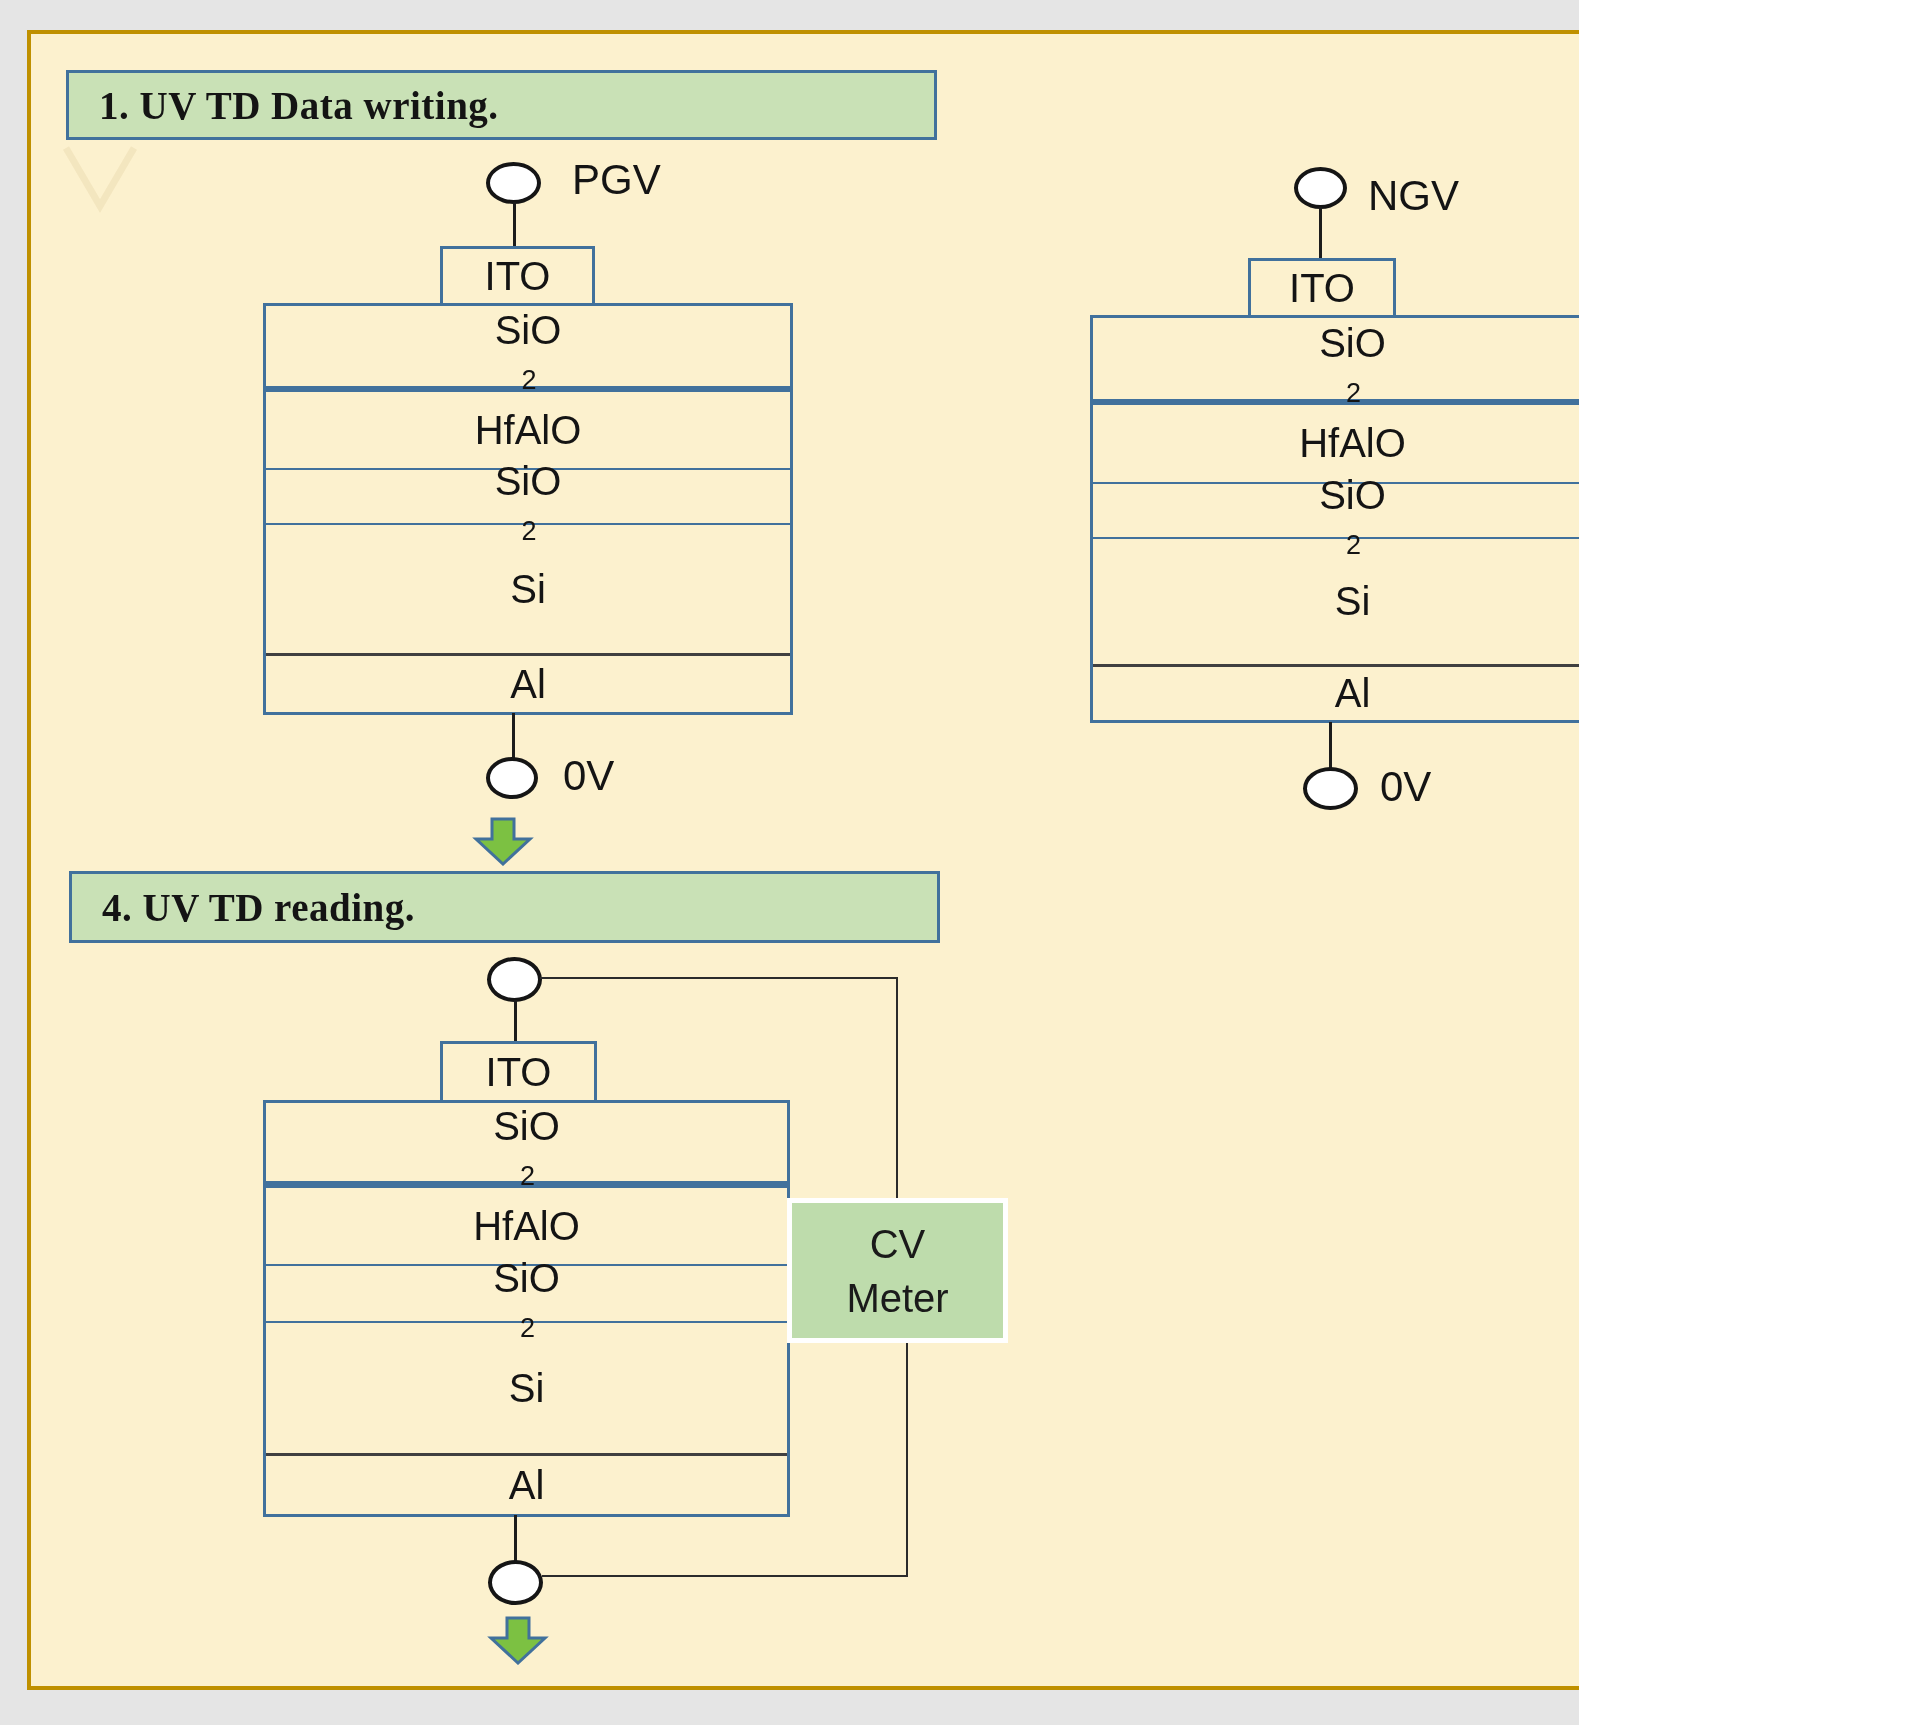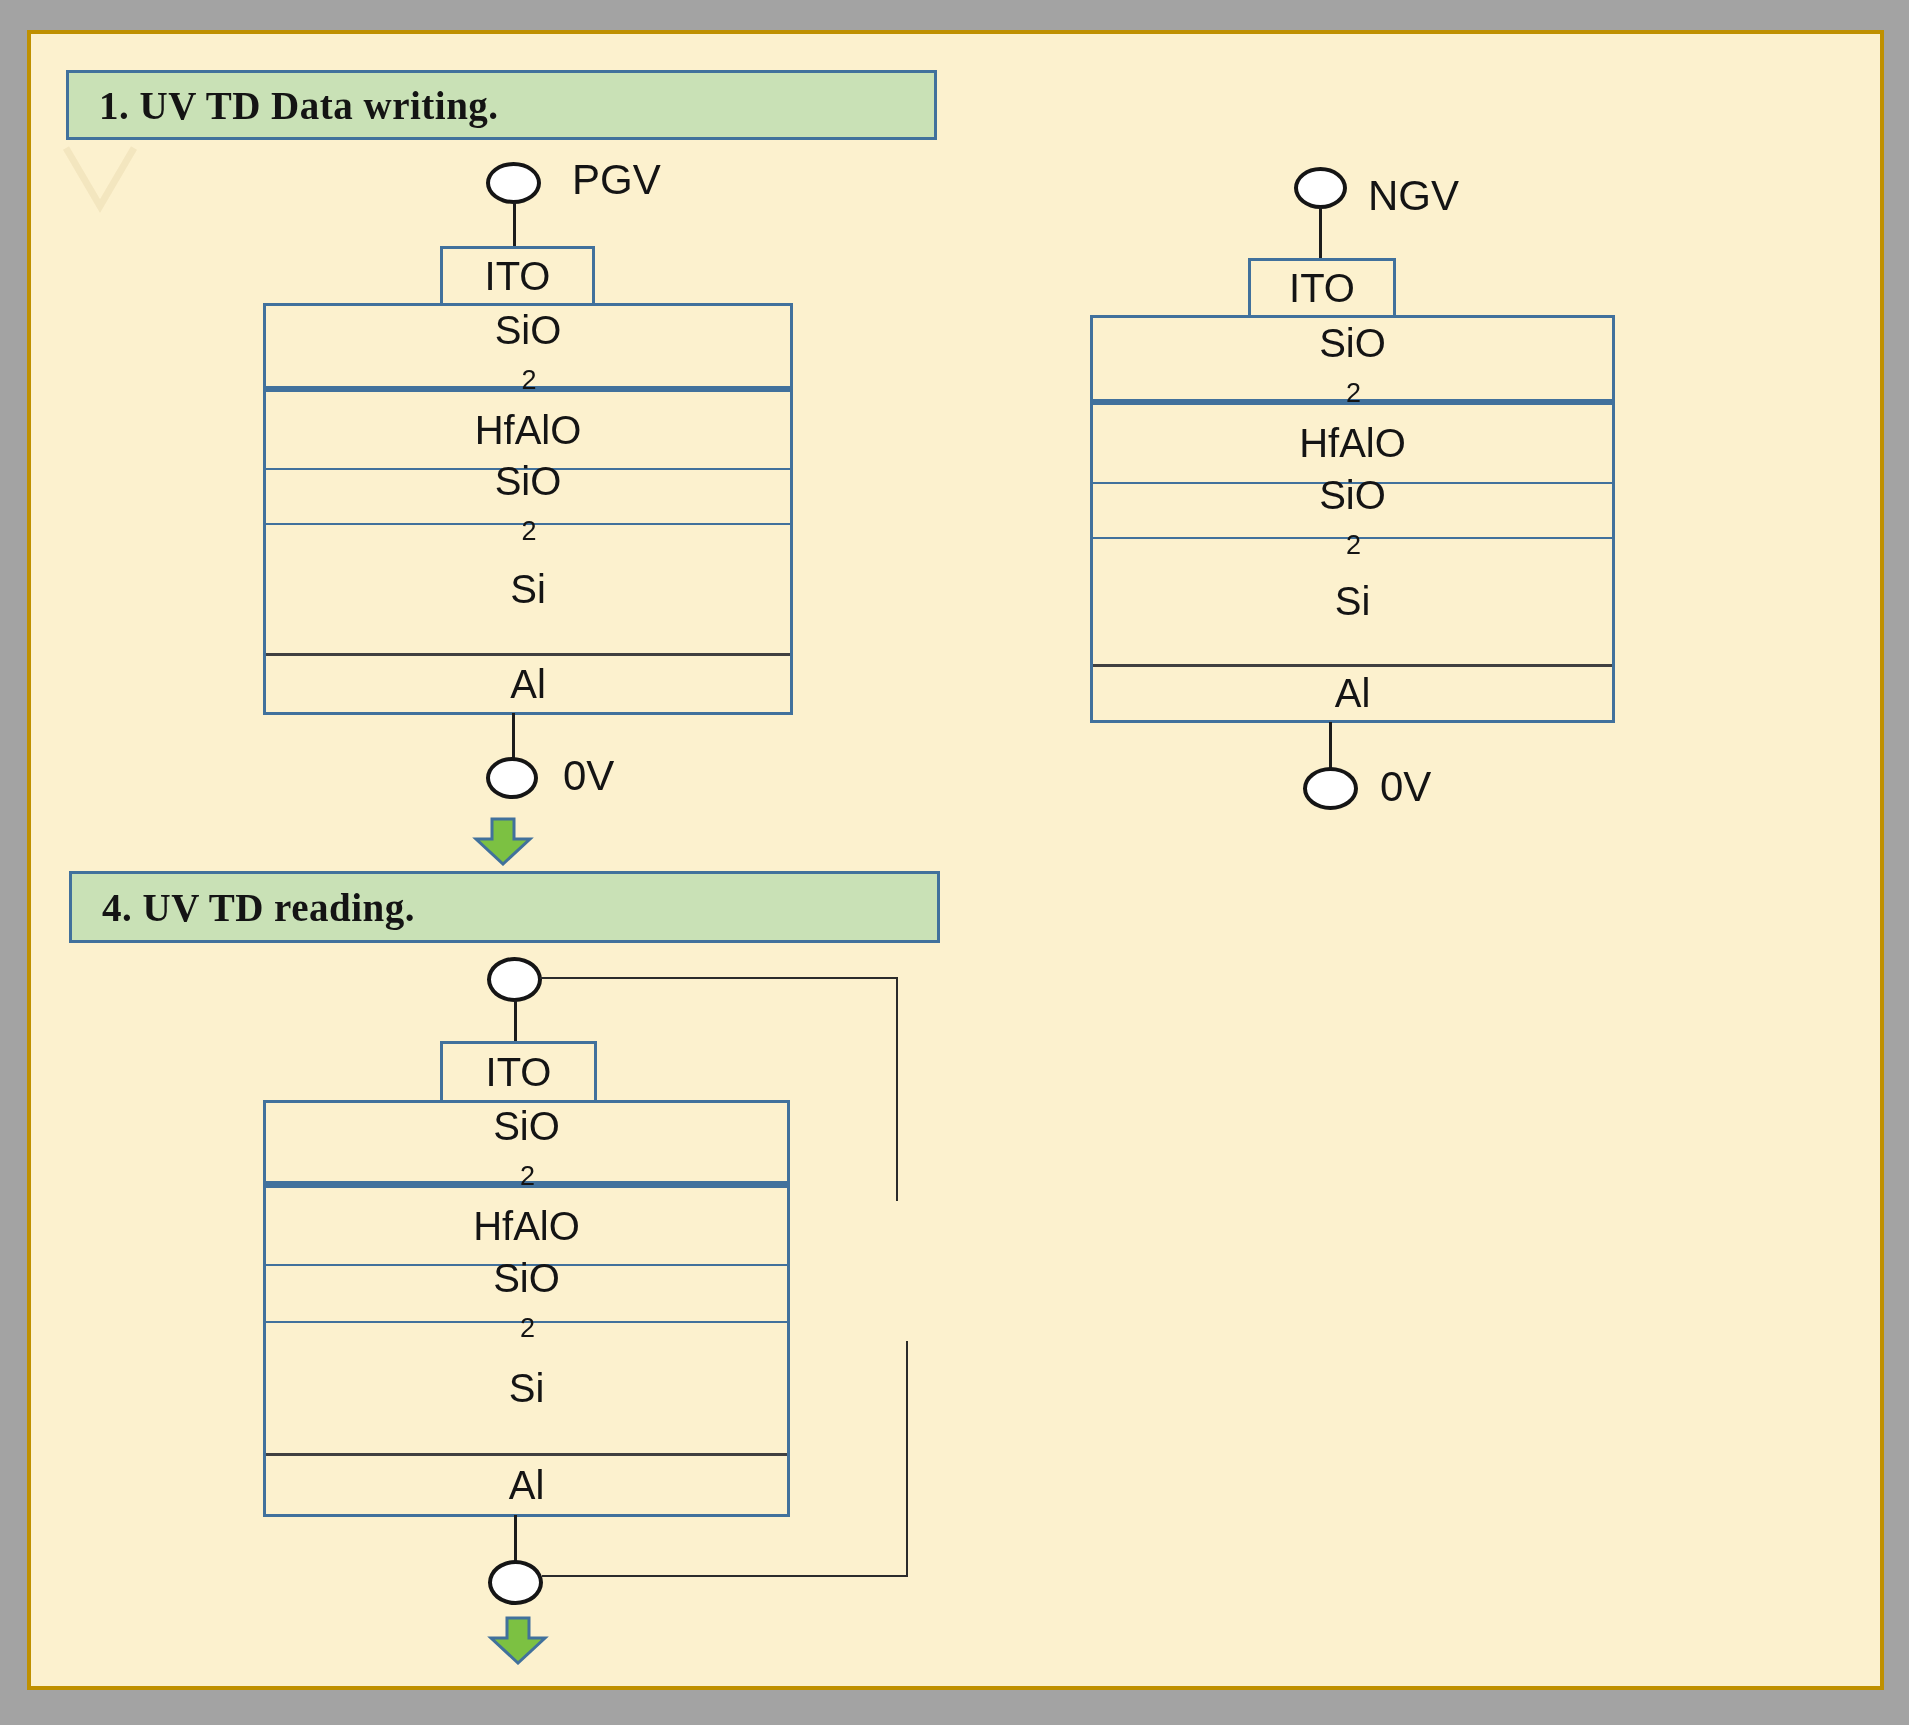--- a/index.html
+++ b/index.html
@@ -1,16 +1,16 @@
 <!DOCTYPE html>
 <html><head>
 <meta charset="utf-8">
 <style>
   html,body{margin:0;padding:0;background:#ffffff;}
-  .page{position:relative;width:1909px;height:1725px;background:#a3a3a3;overflow:hidden;
+  .page{position:relative;width:1579px;height:1725px;background:#e5e5e5;overflow:hidden;
         font-family:"Liberation Sans",sans-serif;color:#171717;}
   .panel-bg{position:absolute;left:27px;top:30px;width:1857px;height:1660px;
         background:#FCF1CE;border:4px solid #BF9000;box-sizing:border-box;}
   .sec-header{position:absolute;box-sizing:border-box;background:#C9E1B6;border:3px solid #41719C;
         display:flex;align-items:center;padding-left:30px;
         font-family:"Liberation Serif",serif;font-weight:bold;font-size:39px;color:#141414;
         letter-spacing:0.5px;}
   .stack{position:absolute;box-sizing:border-box;border:3px solid #41719C;display:flex;
         flex-direction:column;}
   .layer{box-sizing:border-box;display:flex;align-items:center;justify-content:center;
@@ -117,20 +117,24 @@
   </div>
 
   <div class="connector" style="left:514px;top:1515px;height:47px;"></div>
   <div class="terminal" style="left:488px;top:1560px;width:55px;height:45px;"></div>
 
   <div class="wire" style="left:540px;top:977px;width:358px;height:2px;"></div>
   <div class="wire" style="left:896px;top:977px;width:2px;height:224px;"></div>
   <div class="wire" style="left:906px;top:1341px;width:2px;height:235px;"></div>
   <div class="wire" style="left:542px;top:1575px;width:366px;height:2px;"></div>
 
+  <div class="cv-meter" style="left:787px;top:1198px;width:221px;height:145px;">
+    <span>CV</span>
+    <span>Meter</span>
+  </div>
 
   <svg class="arrow-svg" style="left:483px;top:1616px;" width="70" height="49" viewBox="0 0 70 49">
     <polygon points="24,2 46,2 46,22 62,22 35,47 8,22 24,22" fill="#7CC142" stroke="#41719C" stroke-width="3"></polygon>
   </svg>
 
   <div class="terminal" style="left:1294px;top:167px;width:53px;height:42px;"></div>
   <div class="term-label" style="left:1368px;top:173px;">NGV</div>
   <div class="connector" style="left:1319px;top:207px;height:53px;"></div>
 
   <div class="ito-box" style="left:1248px;top:258px;width:148px;height:57px;">

